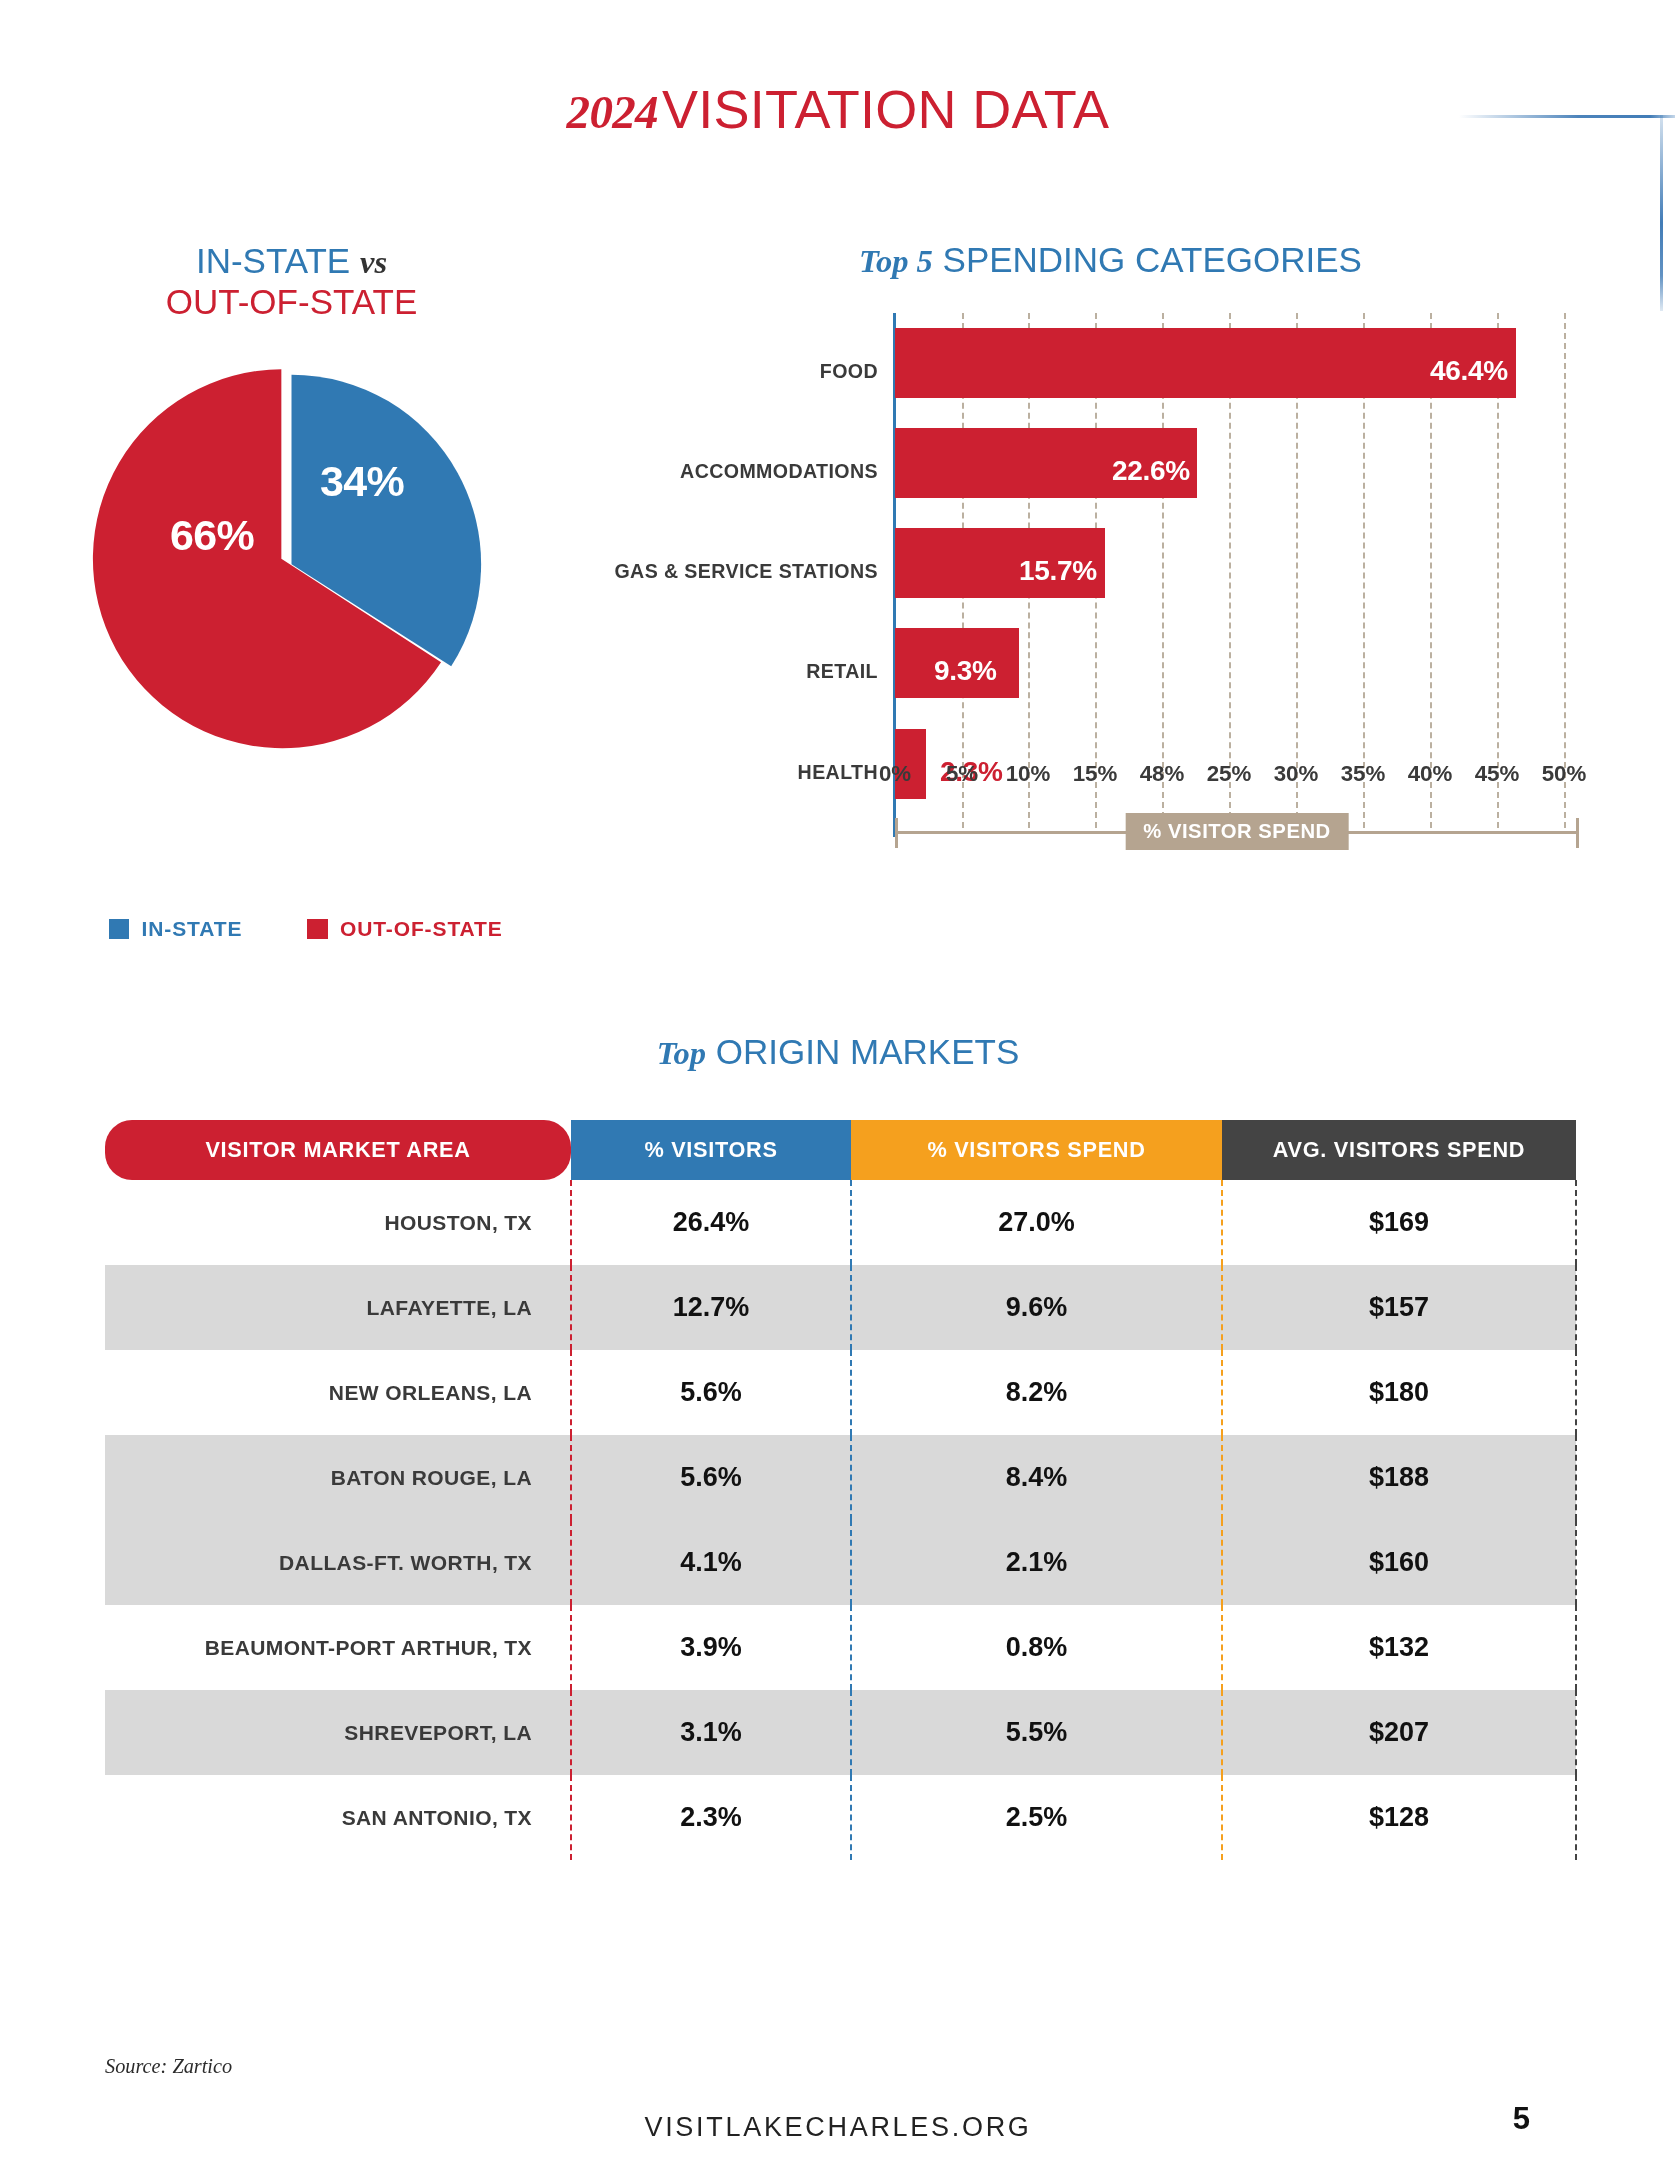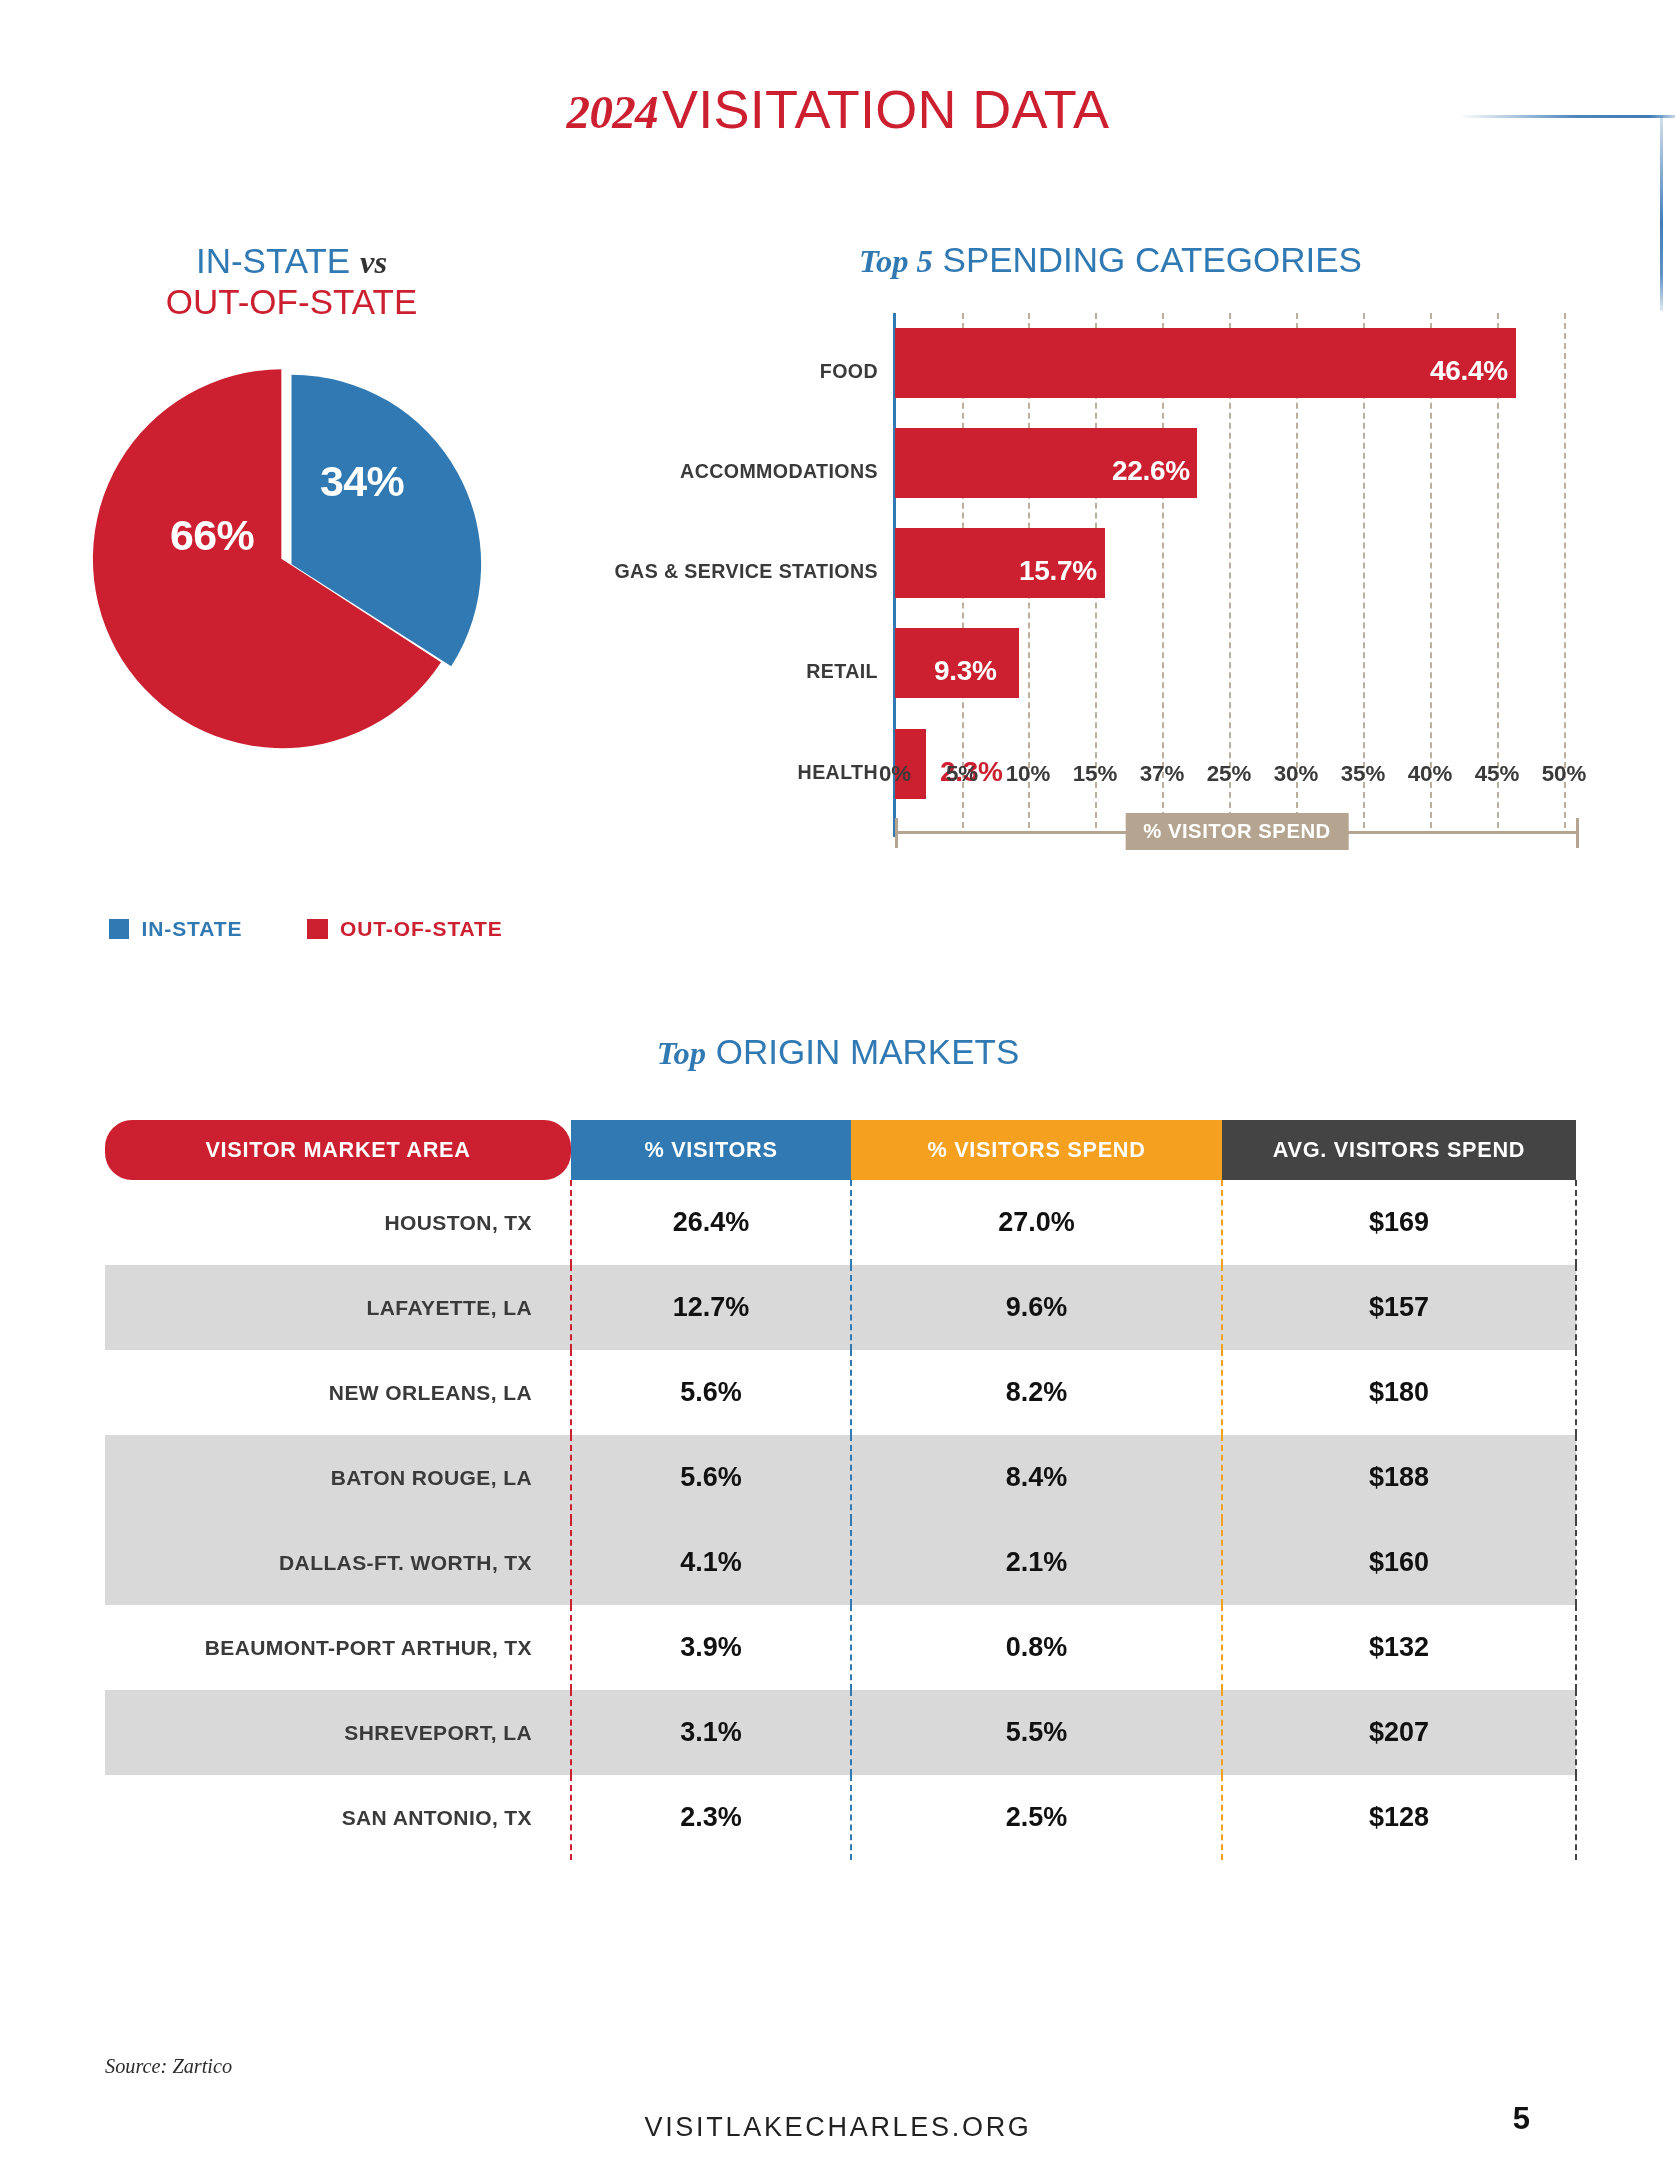--- a/index.html
+++ b/index.html
@@ -179,21 +179,21 @@
           <div class="bar-val outside" style="left: 371px;">2.3%</div>
         </div>
       </div>
   </div>
 
   <div id="xticks">
       <div class="xtick" style="left: 326px;">0%</div>
       <div class="xtick" style="left: 393px;">5%</div>
       <div class="xtick" style="left: 459px;">10%</div>
       <div class="xtick" style="left: 526px;">15%</div>
-      <div class="xtick" style="left: 593px;">37%</div>
+      <div class="xtick" style="left: 593px;">48%</div>
       <div class="xtick" style="left: 660px;">25%</div>
       <div class="xtick" style="left: 727px;">30%</div>
       <div class="xtick" style="left: 794px;">35%</div>
       <div class="xtick" style="left: 861px;">40%</div>
       <div class="xtick" style="left: 928px;">45%</div>
       <div class="xtick" style="left: 995px;">50%</div>
     </div>
 
   <div id="axis-caption">
     <div class="brk"></div>

